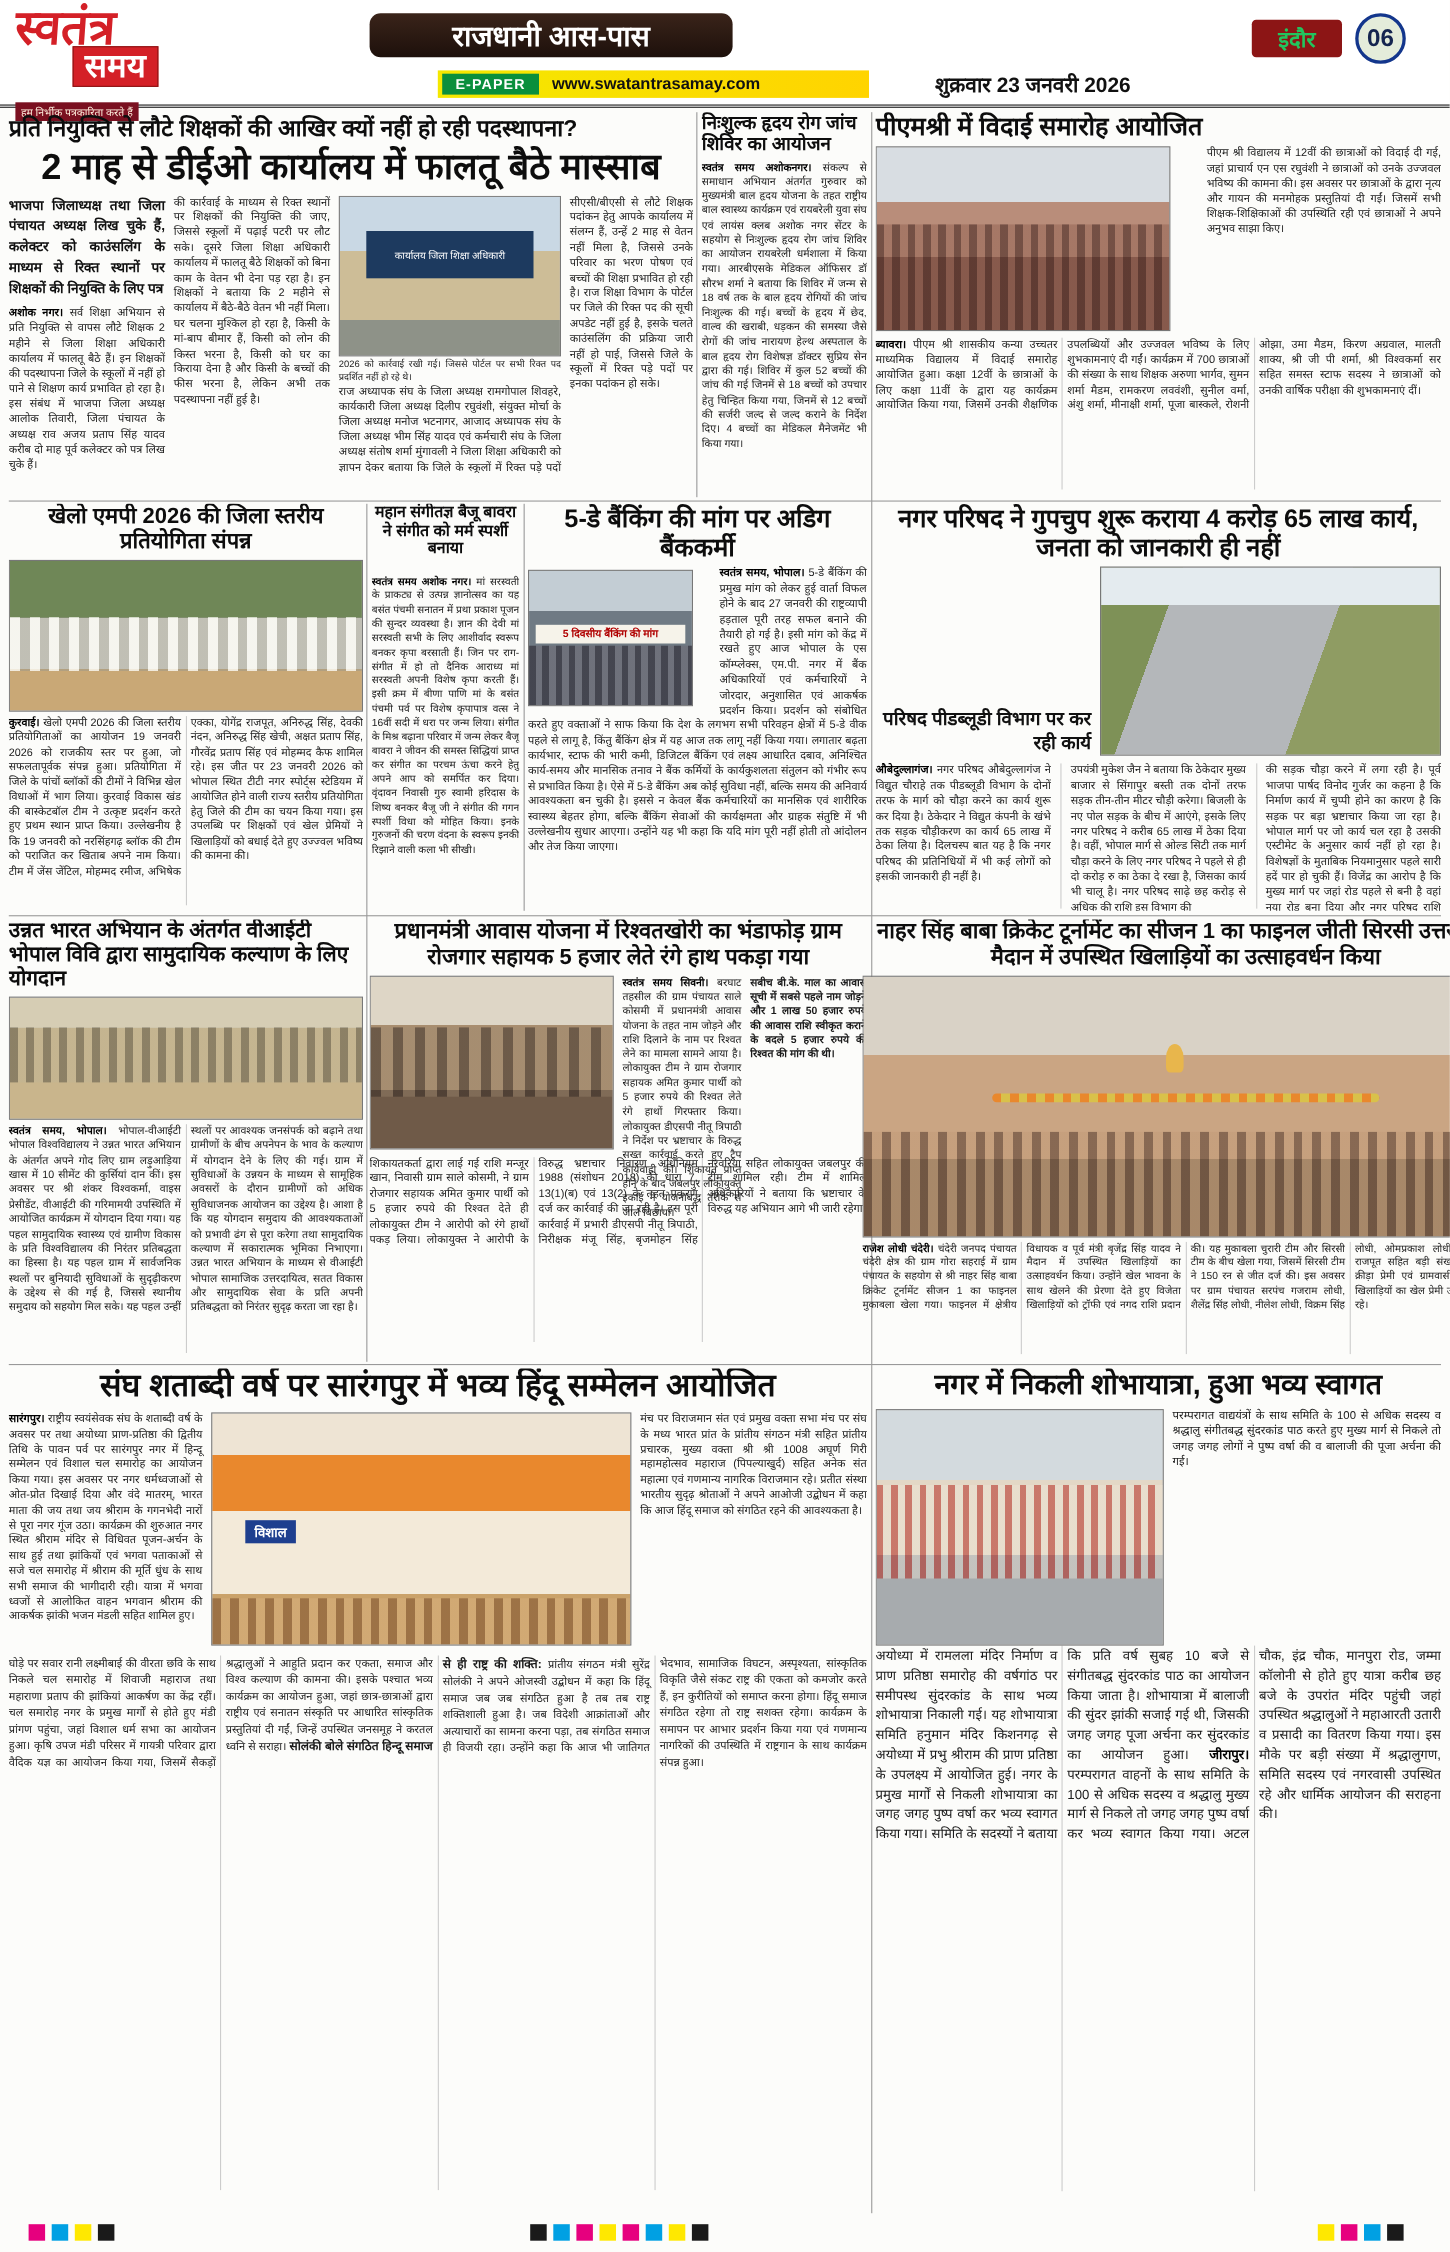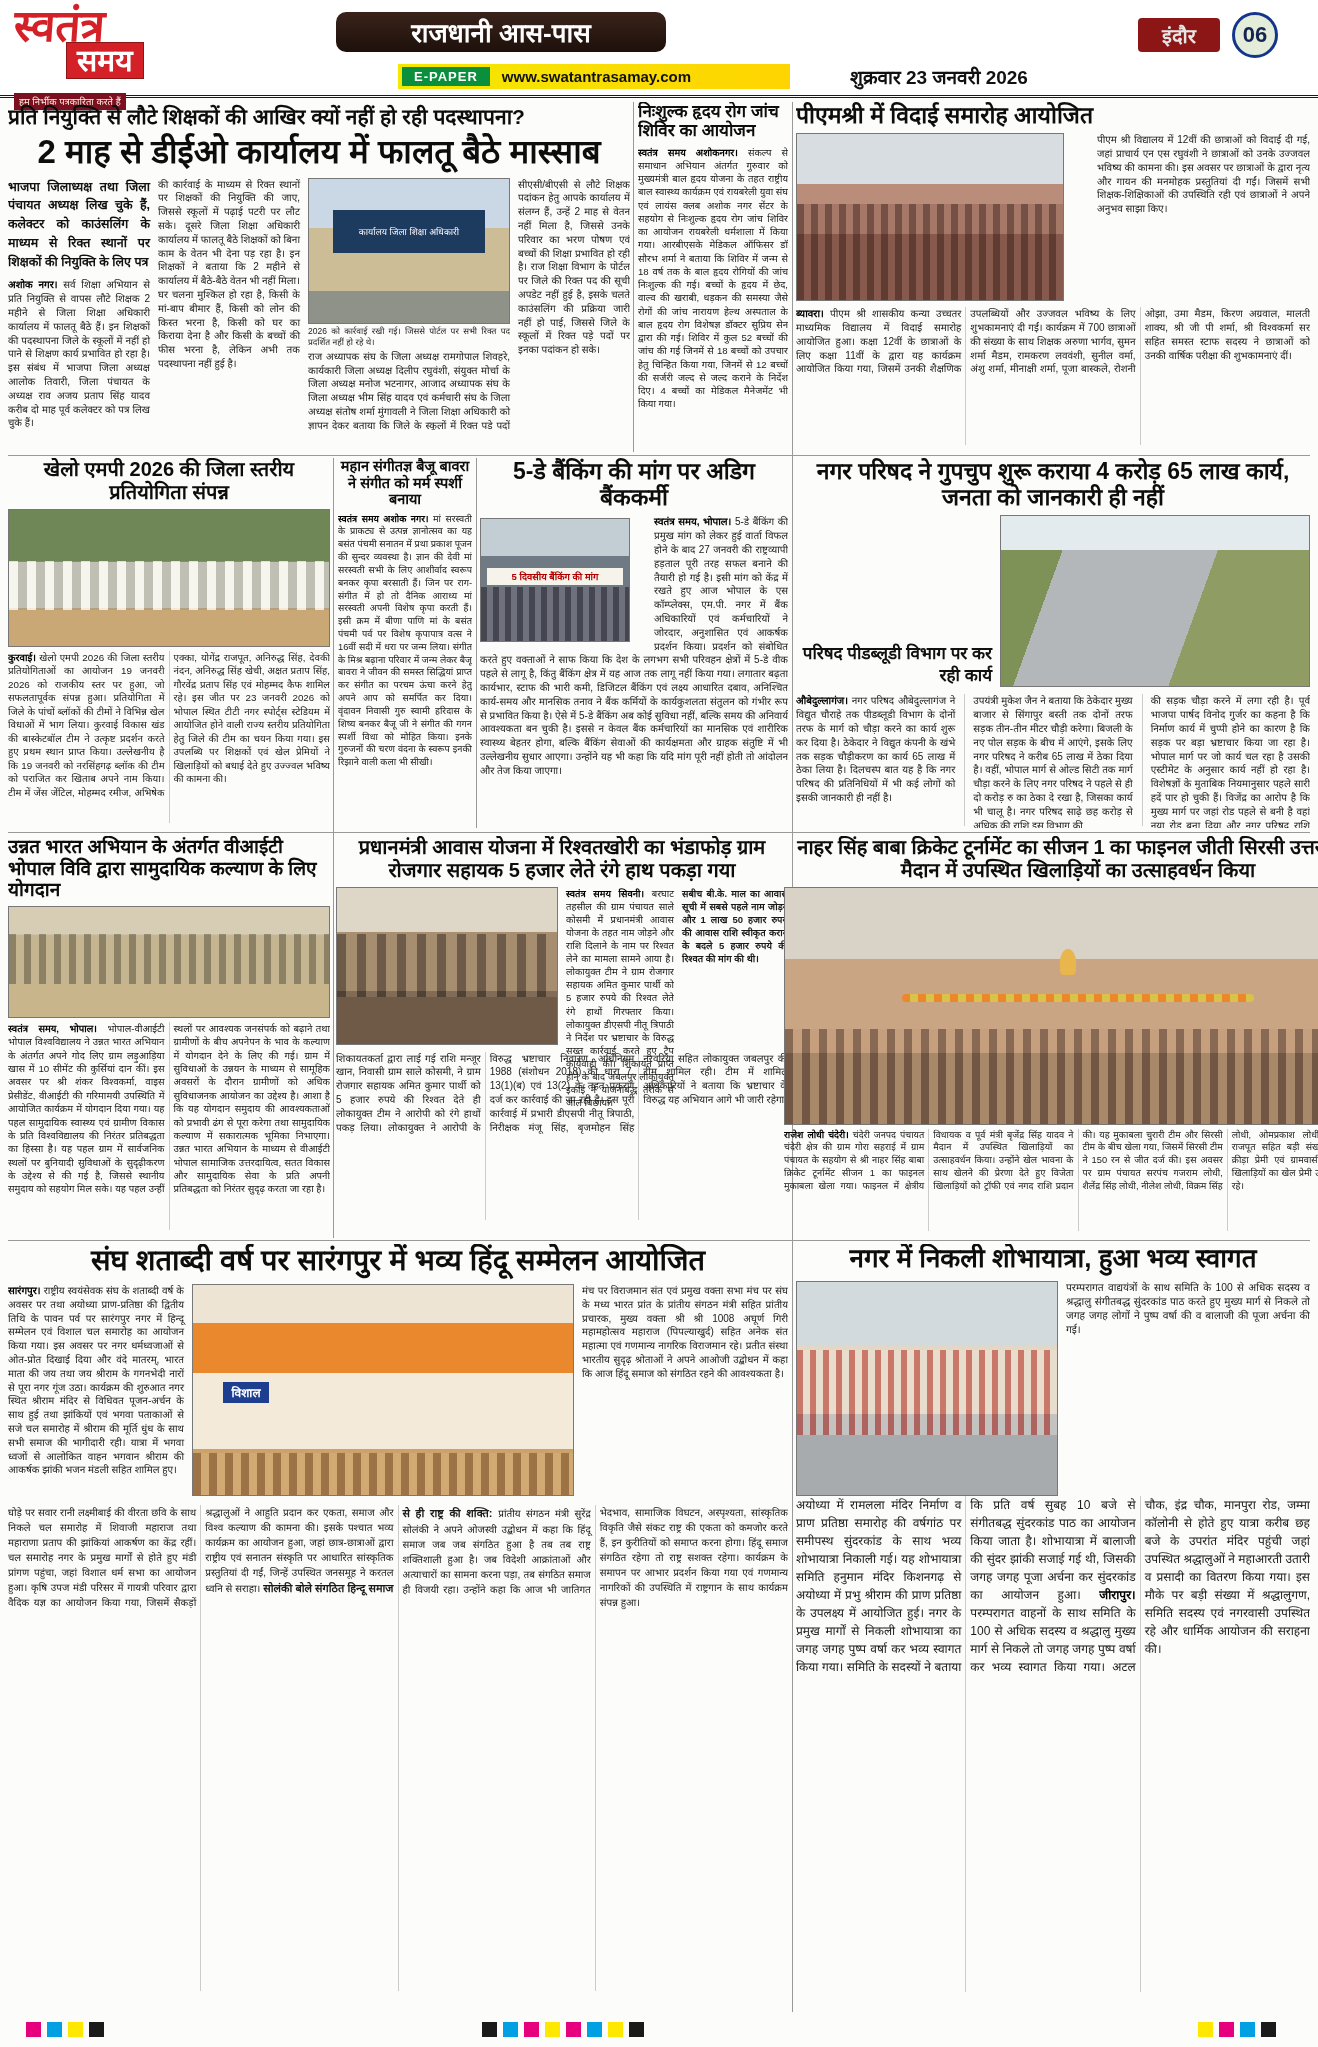--- a/index.html
+++ b/index.html
@@ -6,21 +6,21 @@
   html,body{width:1318px;height:2047px;}
   body{position:relative;background:#fcfcfa;font-family:"Liberation Sans","DejaVu Sans",sans-serif;color:#111;overflow:hidden;}
 
   
   .masthead{position:absolute;left:0;top:0;width:1318px;height:98px;border-bottom:3px double #1a1a1a;background:#fff;}
   .logo{position:absolute;left:14px;top:4px;width:200px;height:90px;}
   .logo-top{font-size:44px;font-weight:bold;color:#d42027;line-height:1;transform:skewX(-4deg);}
   .logo-bottom{display:inline-block;font-size:30px;font-weight:bold;color:#fff;background:#d42027;line-height:1.1;padding:1px 10px;margin:-6px 0 0 52px;border:1px solid #8c1515;}
   .logo-tagline{margin-top:14px;background:#7a1020;color:#ffeedd;font-size:9.5px;padding:2px 5px;width:fit-content;}
   .section-banner{position:absolute;left:336px;top:12px;width:330px;height:40px;background:linear-gradient(#3a241a,#1d100b);color:#fff;border-radius:10px;display:flex;align-items:center;justify-content:center;font-size:26px;font-weight:bold;}
-  .city-box{position:absolute;left:1138px;top:18px;width:82px;height:34px;background:#8c1515;color:#e5e5e5;border-radius:4px;display:flex;align-items:center;justify-content:center;font-size:20px;font-weight:bold;}
+  .city-box{position:absolute;left:1138px;top:18px;width:82px;height:34px;background:#8c1515;color:#22c55e;border-radius:4px;display:flex;align-items:center;justify-content:center;font-size:20px;font-weight:bold;}
   .page-circle{position:absolute;left:1232px;top:12px;width:46px;height:46px;border-radius:50%;border:3px solid #13368c;background:#e4ecda;color:#15254f;display:flex;align-items:center;justify-content:center;font-size:22px;font-weight:bold;}
   .epaper-bar{position:absolute;left:398px;top:64px;width:392px;height:25px;background:linear-gradient(90deg,#f4e800,#ffd400);display:flex;align-items:center;padding-left:4px;}
   .epaper-label{background:#0a8f3c;color:#fff;font-weight:bold;font-size:13px;padding:2px 12px;letter-spacing:1px;}
   .website{font-weight:bold;font-size:15px;margin-left:12px;color:#111;}
   .date-line{position:absolute;left:850px;top:64px;width:240px;font-size:19px;font-weight:bold;color:#111;}
 
   
   .art{position:absolute;overflow:hidden;}
   .hl{font-weight:bold;line-height:1.14;color:#0d0d0d;}
   .kicker{font-weight:bold;font-size:21px;color:#0d0d0d;}
@@ -58,21 +58,21 @@
   #ph-pmshri{width:268px;flex:none;height:100%;background:linear-gradient(#d8dde2 0 30%,#b98d7a 30% 60%,#8a5f52 60%);}
   .pm-side{flex:1;margin-left:25px;}
   .pm-bottom{margin-top:6px;height:138px;}
 
   #art-khelo{left:8px;top:458px;width:322px;height:370px;}
   #art-khelo .hl{font-size:20px;text-align:center;}
   #ph-khelo{width:100%;height:138px;margin:5px 0 4px;background:linear-gradient(#6f8757 0 38%,#e3e1d6 38% 72%,#c9a876 72%);}
   .kh-body{height:172px;font-size:9.8px;}
 
   #art-baiju{left:338px;top:458px;width:134px;height:370px;}
-  #art-baiju .hl{font-size:14.5px;text-align:center;margin-bottom:5px;}
+  #art-baiju .hl{font-size:14.5px;text-align:center;margin-bottom:15px;}
   #art-baiju .body-text{font-size:9.3px;height:300px;}
 
   #art-banking{left:480px;top:458px;width:308px;height:370px;}
   #art-banking .hl{font-size:23px;text-align:center;margin-bottom:5px;}
   #ph-banking{float:left;width:150px;height:124px;margin:3px 24px 3px 0;background:linear-gradient(#c3cdd4 0 30%,#6f7a84 30%);}
   .bank-banner{position:absolute;left:4%;top:40%;width:92%;background:#f6f3ea;color:#b00000;font-weight:bold;font-size:9.5px;text-align:center;padding:2px;}
   .bk-body{height:300px;}
 
   #art-parishad{left:796px;top:458px;width:514px;height:370px;}
   #art-parishad .hl{font-size:23px;text-align:center;}

